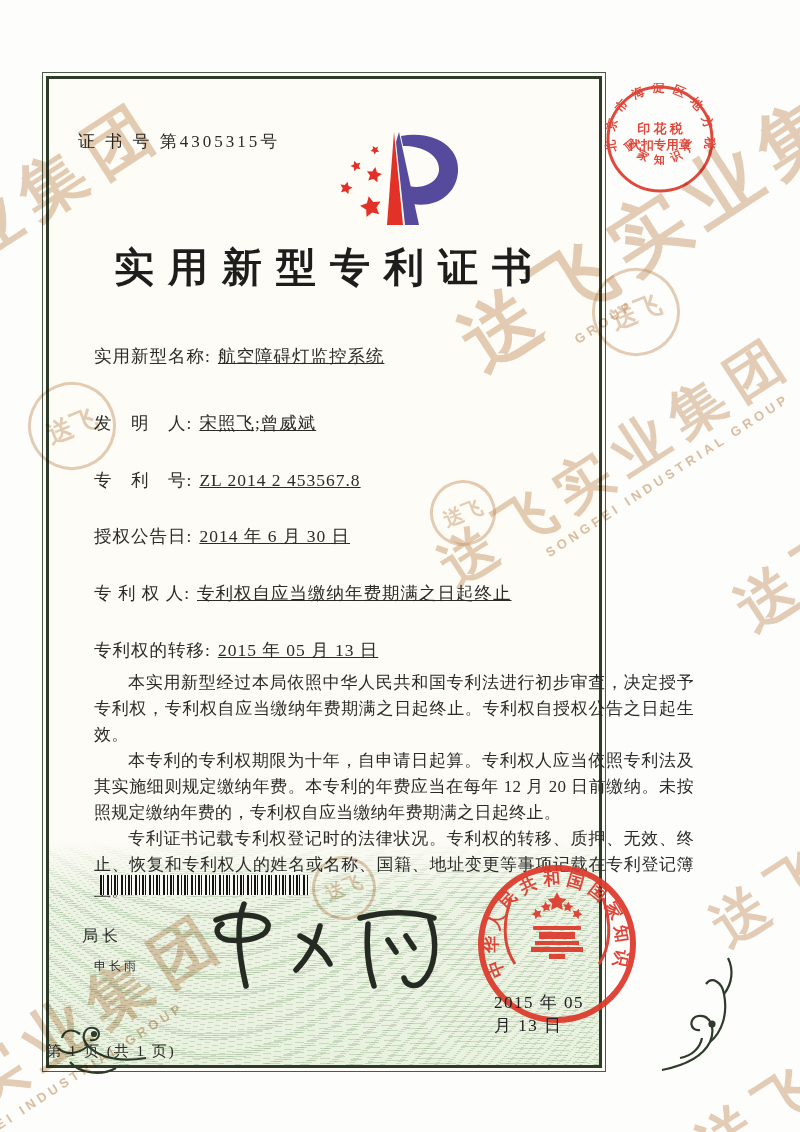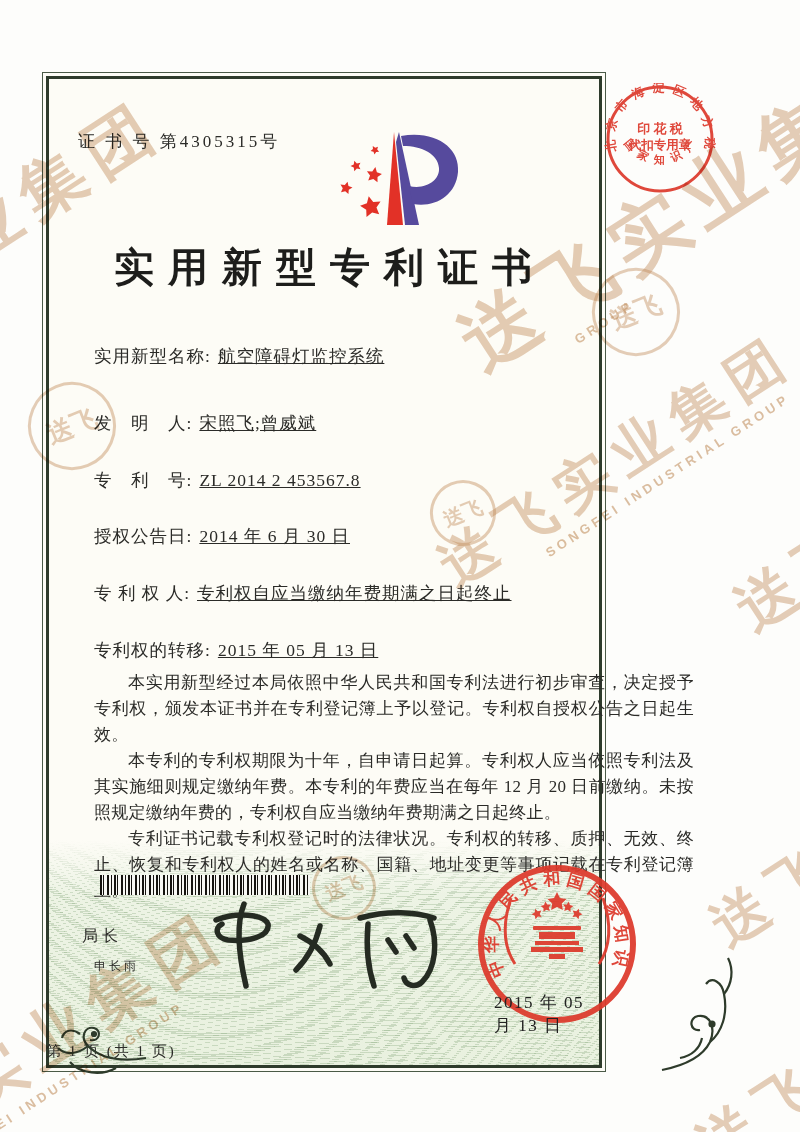--- a/index.html
+++ b/index.html
@@ -98,21 +98,21 @@
     <div class="title">实用新型专利证书</div>
 
     <div class="field f0"><span>实用新型名称:</span><span class="val">航空障碍灯监控系统</span></div>
     <div class="field f1"><span>发　明　人:</span><span class="val">宋照飞;曾威斌</span></div>
     <div class="field f2"><span>专　利　号:</span><span class="val">ZL 2014 2 453567.8</span></div>
     <div class="field f3"><span>授权公告日:</span><span class="val">2014 年 6 月 30 日</span></div>
     <div class="field f4"><span>专 利 权 人:</span><span class="val">专利权自应当缴纳年费期满之日起终止</span></div>
     <div class="field f5"><span>专利权的转移:</span><span class="val">2015 年 05 月 13 日</span></div>
 
     <div class="paras">
-      <p>本实用新型经过本局依照中华人民共和国专利法进行初步审查，决定授予专利权，颁发本证书并在专利登记簿上予以登记。专利权自授权公告之日起生效。</p>
+      <p>本实用新型经过本局依照中华人民共和国专利法进行初步审查，决定授予专利权，专利权自应当缴纳年费期满之日起终止。专利权自授权公告之日起生效。</p>
       <p>本专利的专利权期限为十年，自申请日起算。专利权人应当依照专利法及其实施细则规定缴纳年费。本专利的年费应当在每年 12 月 20 日前缴纳。未按照规定缴纳年费的，专利权自应当缴纳年费期满之日起终止。</p>
       <p>专利证书记载专利权登记时的法律状况。专利权的转移、质押、无效、终止、恢复和专利权人的姓名或名称、国籍、地址变更等事项记载在专利登记簿上。</p>
     </div>
 
     <div class="barcode"></div>
 
     <div class="signer-title">局长</div>
     <div class="signer-name">申长雨</div>
 
     <svg class="autograph" width="270" height="115" viewBox="0 0 270 115" fill="none" stroke="#252b22" stroke-width="5.5" stroke-linecap="round">

